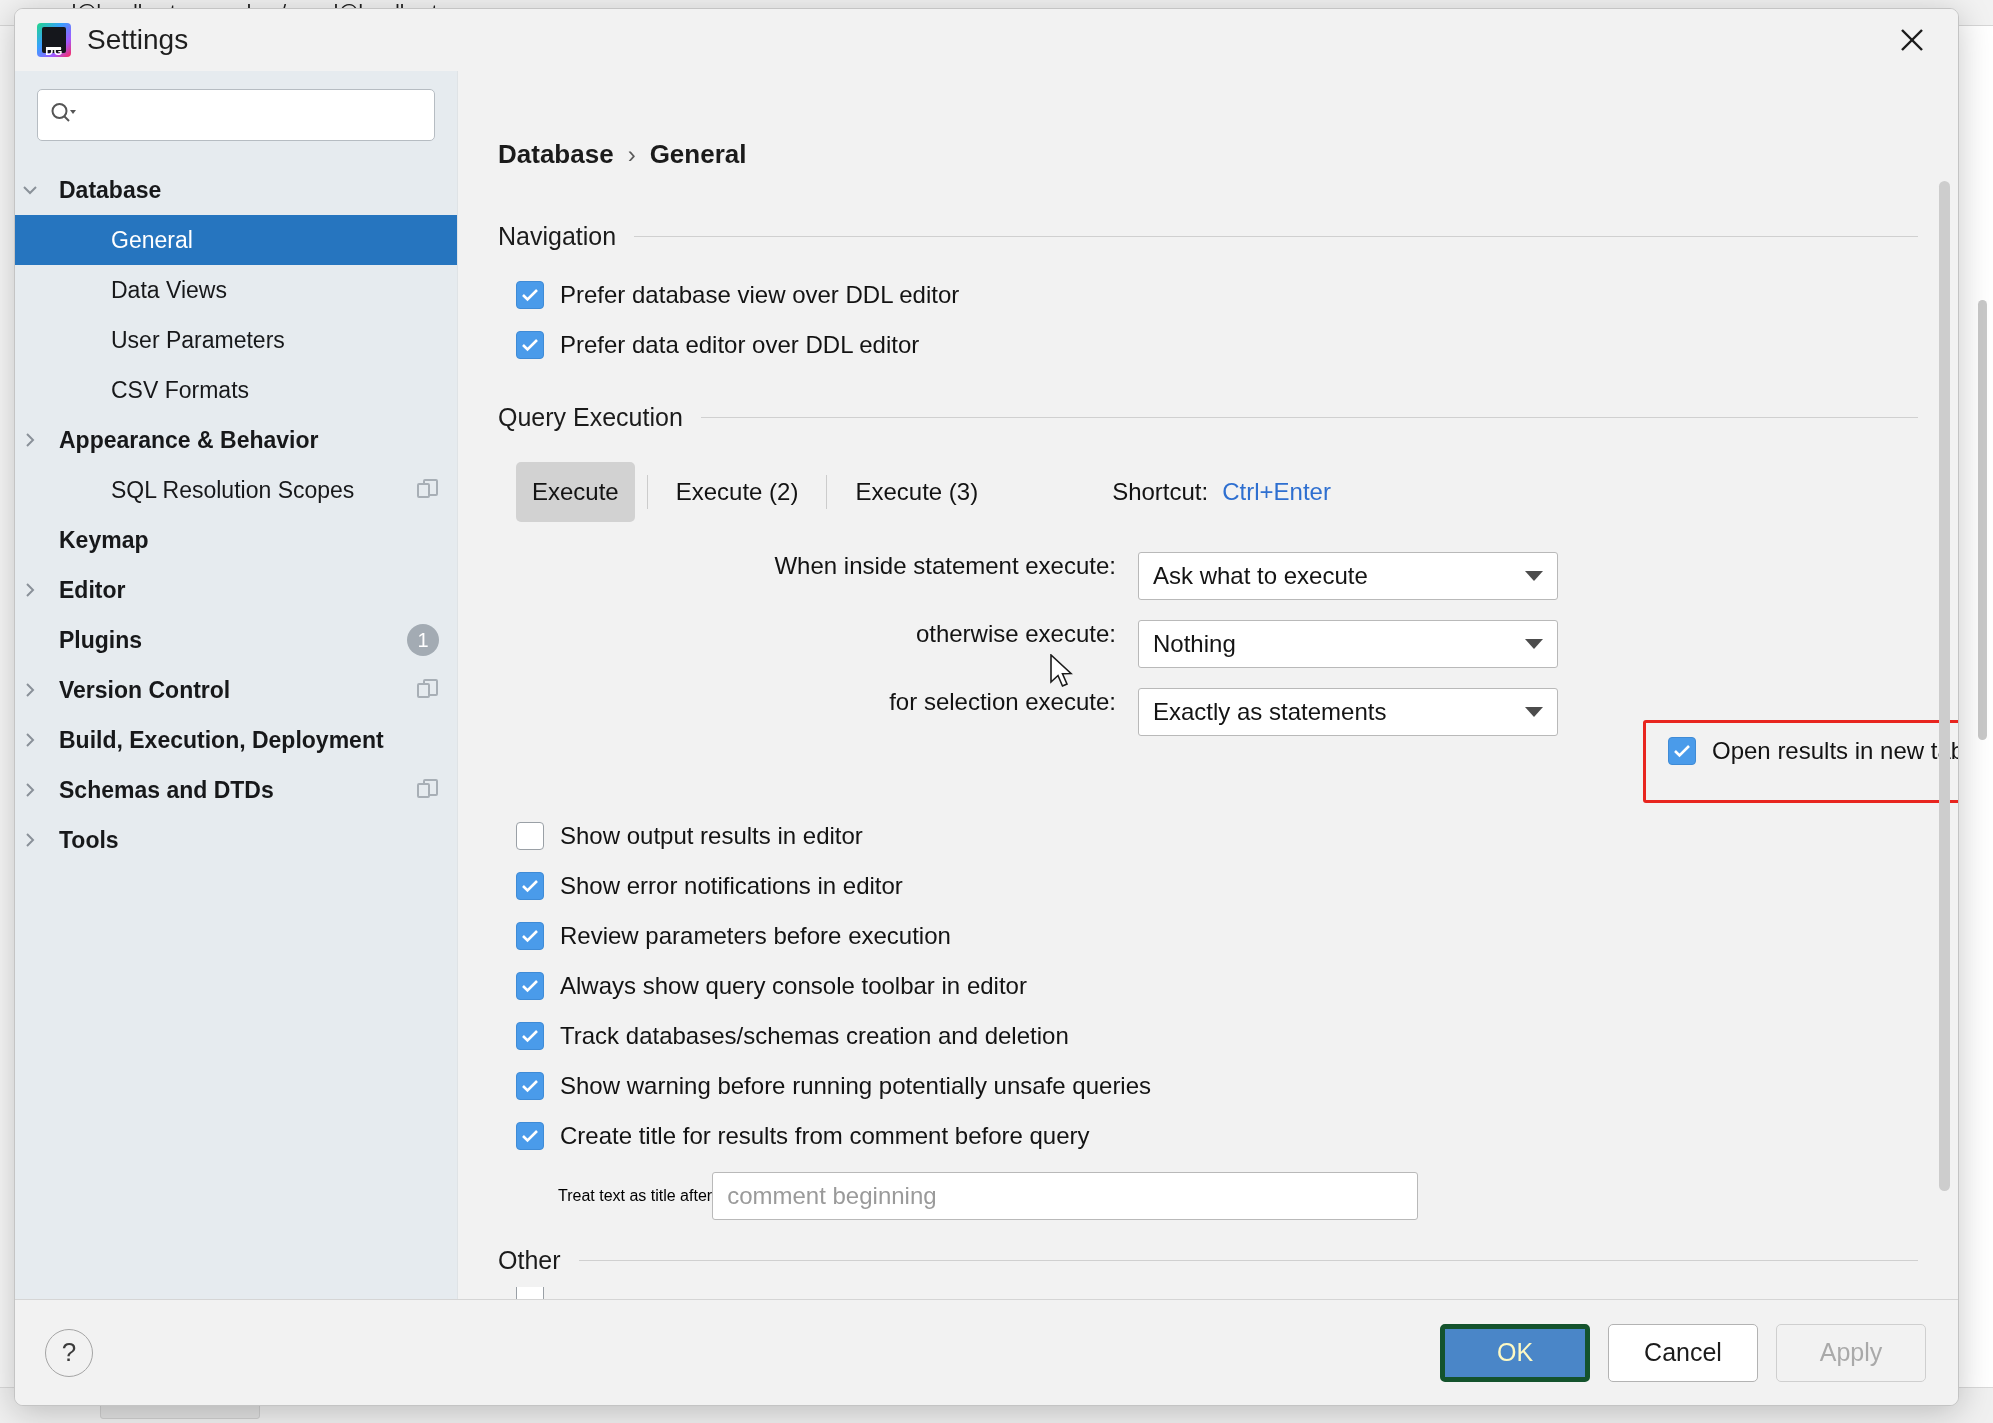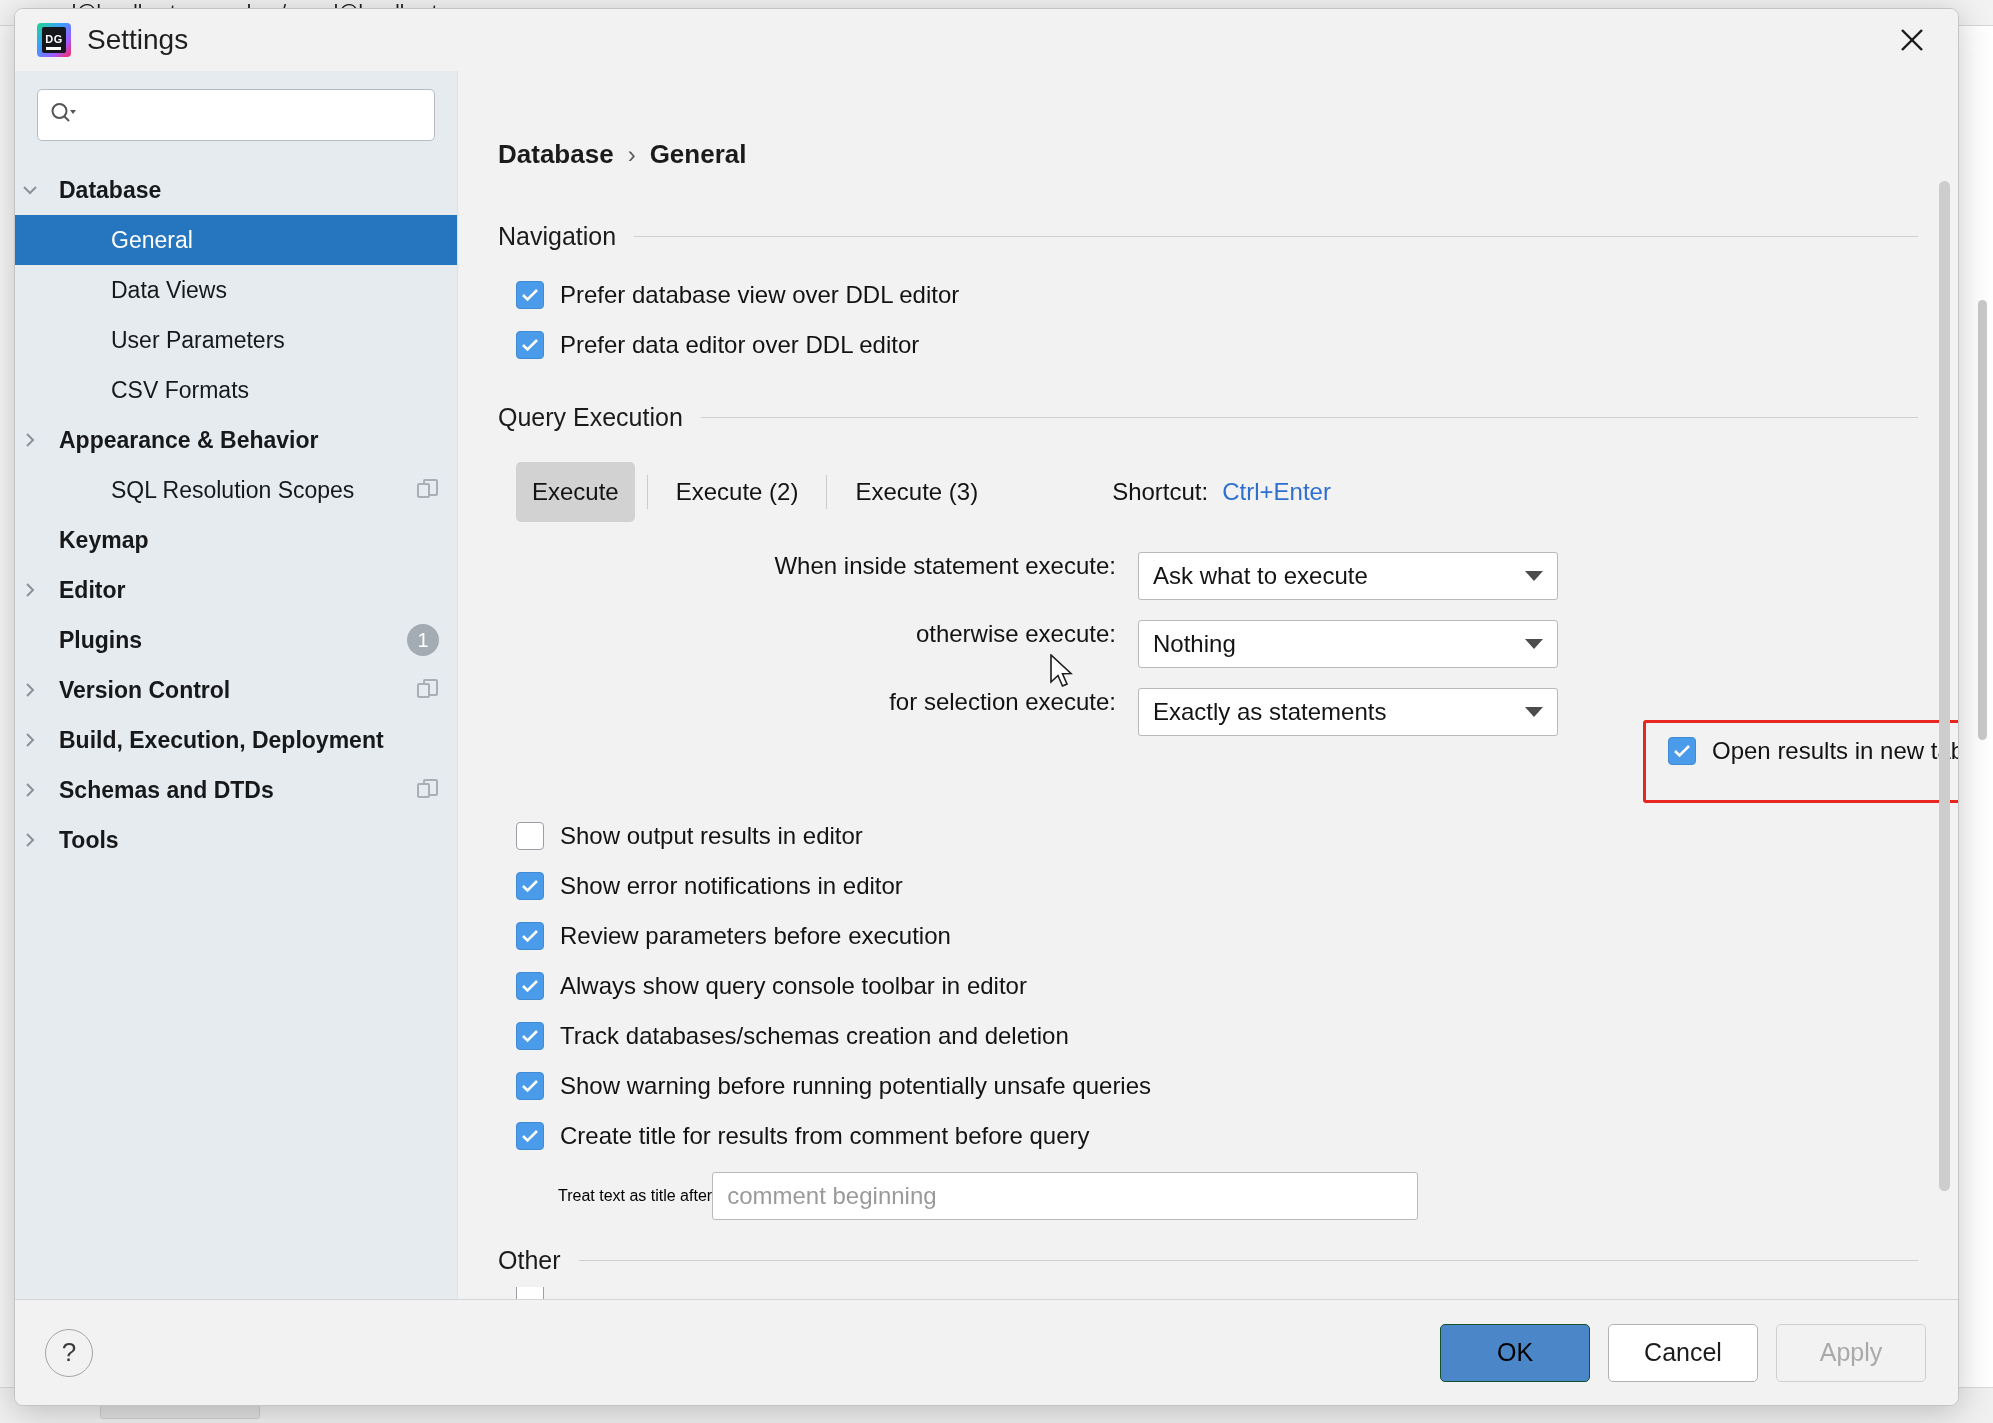--- a/index.html
+++ b/index.html
@@ -87,21 +87,21 @@
   .app-logo .sq {
     position: absolute; inset: 0;
     background: linear-gradient(135deg,#21d789 0%,#39a0ff 38%,#a259ff 72%,#fe2857 100%);
     border-radius: 4px;
   }
   .app-logo .inner {
     position: absolute; left: 5px; top: 4px; width: 24px; height: 26px;
     background: #15171c; border-radius: 2px;
     color: #fff; font-size: 11px; font-weight: bold;
     display: flex; align-items: flex-start; justify-content: center;
-    padding-top: 6px; letter-spacing: 0.5px;
+    padding-top: 18px; letter-spacing: 0.5px;
   }
   .app-logo .bar {
     position: absolute; left: 9px; bottom: 7px; width: 15px; height: 3px; background: #fff;
   }
   .dlg-title {
     font-size: 28px; color: #1e1e1e;
   }
   .dlg-close {
     position: absolute; right: 24px; top: 50%; transform: translateY(-50%);
     width: 44px; height: 44px;
@@ -259,21 +259,21 @@
     border: 1px solid #a5a5a5; color: #3c3c3c;
     display: flex; align-items: center; justify-content: center;
     font-size: 26px; cursor: pointer; background: #f2f2f2;
   }
   .footer-spacer { flex: 1 1 auto; }
   .btn {
     height: 58px; min-width: 150px; border-radius: 5px;
     font-size: 25px; display: flex; align-items: center; justify-content: center;
     margin-left: 18px; cursor: pointer; padding: 0 22px;
   }
-  .btn.primary { background: #4a86c8; color: #000000; border: 1px solid #14532d; }
+  .btn.primary { background: #4a86c8; color: #fef9c3; border: 5px solid #14532d; }
   .btn.normal { background: #ffffff; color: #1b1b1b; border: 1px solid #b3b3b3; }
   .btn.disabled { background: #f2f2f2; color: #a9a9a9; border: 1px solid #cfcfcf; }
 
   
   .content-scroll {
     position: absolute; right: 8px; top: 110px; width: 11px; height: 1010px;
     background: #cdcdcd; border-radius: 6px;
   }
 </style>
 </head>

